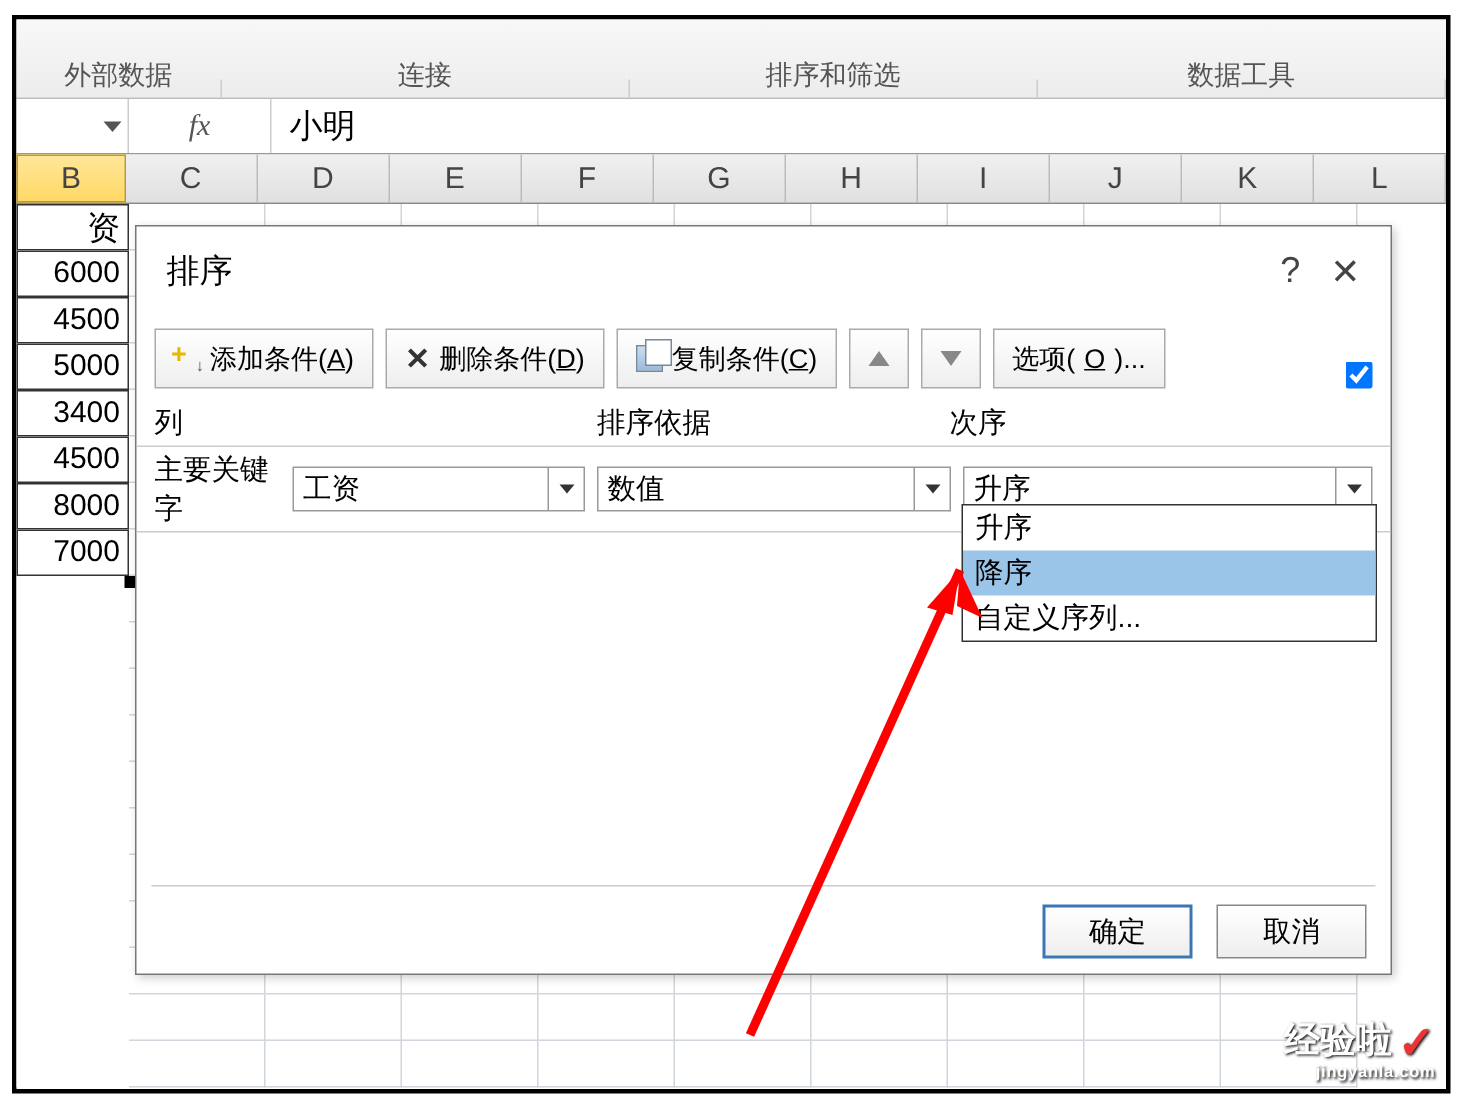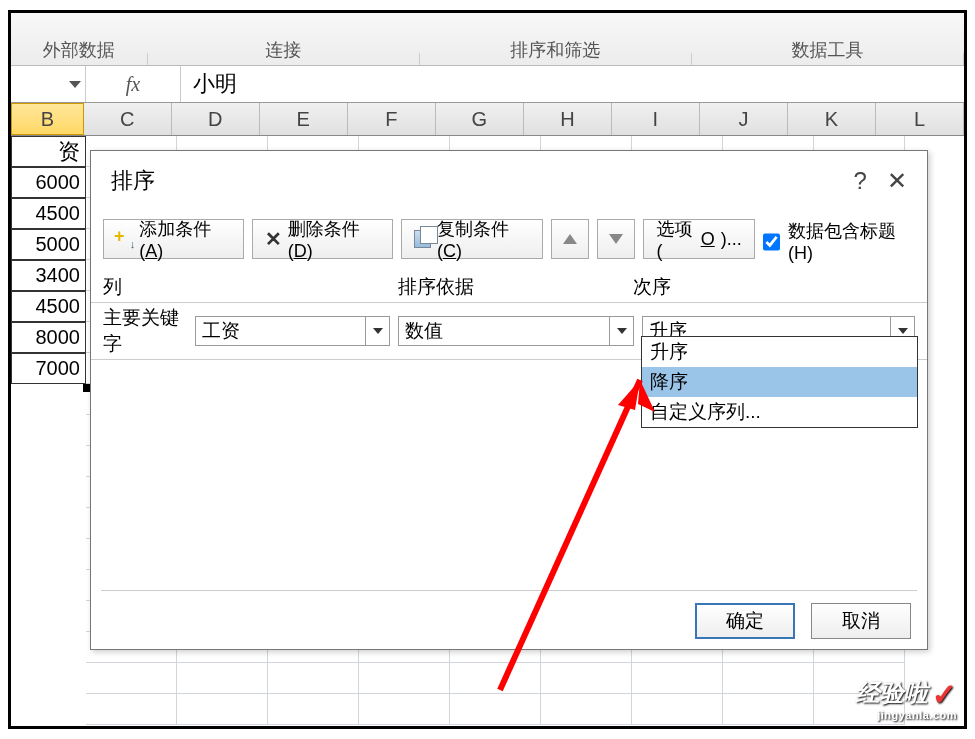--- a/index.html
+++ b/index.html
@@ -31,21 +31,21 @@
     .cell-b { width: 75px; text-align: right; padding-right: 5px; font-size: 20px; display: flex; align-items: center; justify-content: flex-end; }
     .sel-col .cell-b { border: 1px solid #333; background: #fff; }
     .partial { font-size: 22px; border: 1px solid #333; }
     .sel-marker { position: absolute; width: 8px; height: 8px; background: #000; left: 72px; top: 248px; }
     
     
     .dialog { position: absolute; left: 90px; top: 150px; width: 838px; height: 500px; background: #fff; border: 1px solid #777; box-shadow: 2px 2px 6px rgba(0,0,0,0.2); }
     .dlg-title { height: 60px; display: flex; align-items: center; padding: 0 20px; font-size: 22px; }
     .dlg-help { margin-left: auto; font-size: 24px; margin-right: 20px; color: #444; }
     .dlg-close { font-size: 24px; color: #444; cursor: pointer; }
-    .dlg-toolbar { display: flex; padding: 8px 12px; gap: 8px; align-items: flex-start; }
+    .dlg-toolbar { display: flex; padding: 8px 12px; gap: 8px; align-items: flex-end; }
     .tbtn { height: 40px; border: 1px solid #aaa; background: linear-gradient(#fff, #eee); display: flex; align-items: center; padding: 0 12px; font-size: 18px; gap: 6px; }
     .tbtn-sm { width: 40px; justify-content: center; padding: 0; }
     .tbtn .u { text-decoration: underline; }
     .icon-add { display: inline-block; width: 18px; height: 18px; position: relative; }
     .icon-add::before { content: "+"; position: absolute; color: #e6b800; font-weight: bold; font-size: 18px; top: -4px; left: -2px; }
     .icon-add::after { content: "↓"; position: absolute; font-size: 11px; right: -2px; bottom: -2px; color: #356; }
     .icon-del { font-size: 20px; font-weight: bold; color: #333; }
     .icon-copy { display: inline-block; width: 18px; height: 18px; background: linear-gradient(#cde, #9bd); border: 1px solid #789; position: relative;}
     .icon-copy::before { content:""; position: absolute; width: 16px; height: 16px; background: #fff; border: 1px solid #789; top: -5px; left: 5px; }
     .tri-up { width: 0; height: 0; border-left: 7px solid transparent; border-right: 7px solid transparent; border-bottom: 10px solid #888; }
@@ -74,21 +74,21 @@
     .dlg-footer { position: absolute; bottom: 10px; right: 16px; display: flex; gap: 16px; margin-top: 10px; }
     .fbtn { width: 100px; height: 36px; border: 1px solid #888; background: linear-gradient(#fff,#eee); font-size: 19px; display: flex; align-items: center; justify-content: center; }
     .fbtn.primary { border: 2px solid #3a76b5; }
     .dlg-sep { position: absolute; bottom: 58px; left: 10px; right: 10px; border-top: 1px solid #ccc; }
     
     
     .arrow-svg { position: absolute; left: 460px; top: 340px; width: 210px; height: 360px; pointer-events: none; z-index: 20; }
     
     
     .watermark { position: absolute; right: 18px; bottom: 18px; color: #fff; text-align: right; text-shadow: 1px 1px 2px #000; z-index: 30; }
-    .wm-main { font-size: 24px; font-weight: bold; font-style: italic; }
+    .wm-main { font-size: 24px; font-weight: bold; }
     .wm-sub { font-size: 11px; font-weight: bold; letter-spacing: 0.5px;}
     .wm-check { color: #e33; font-size: 30px; font-weight: bold; display: inline-block; transform: translateY(4px); margin-left: 4px; }
   </style>
 </head>
 <body>
 
 <div class="outer-frame">
   <div class="ribbon">
     <div class="ribbon-group g0">外部数据</div>
     <div class="ribbon-group">连接</div>
@@ -372,21 +372,20 @@
     </div>
     <div class="tbtn tbtn-sm">
         <span class="tri-up"></span>
       </div>
     <div class="tbtn tbtn-sm">
         <span class="tri-dn"></span>
       </div>
     <div class="tbtn">选项(<span class="u">O</span>)...</div>
     <label class="chk">
       <input type="checkbox" checked="" style="">
-      <span>数据包含标题(<span class="u">H</span>)</span>
     </label>
   </div>
   <div class="dlg-hrow">
     <div class="hcol1">列</div>
     <div class="hcol2">排序依据</div>
     <div class="hcol3">次序</div>
   </div>
   <div class="dlg-row">
     <div class="lbl">主要关键字</div>
     <div class="combo combo1">

